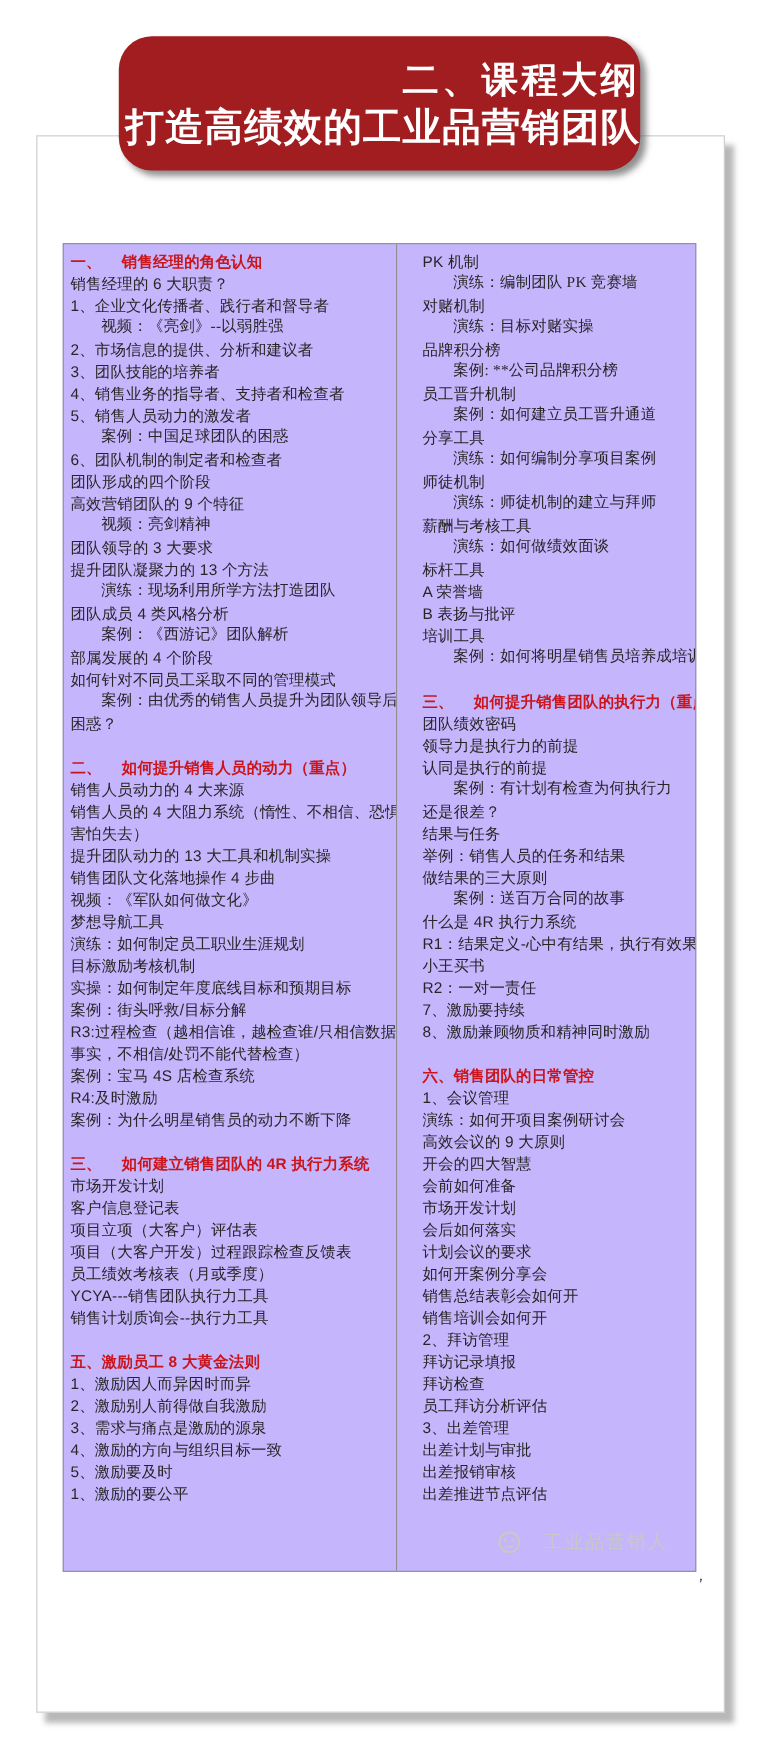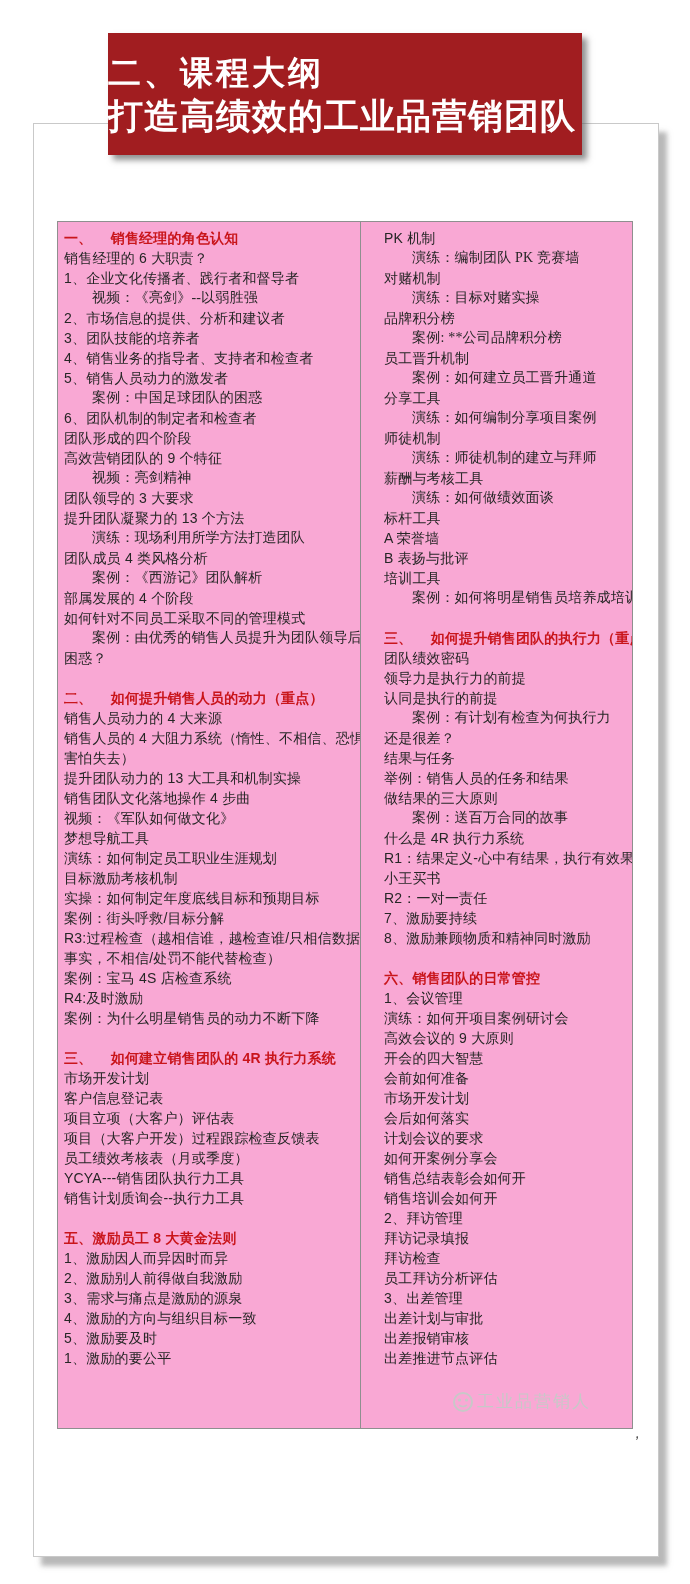--- a/index.html
+++ b/index.html
@@ -9,42 +9,43 @@
     overflow:hidden;
   }
   .page{
     position:absolute;left:33px;top:123px;width:624px;height:1432px;
     background:#ffffff;border:1px solid #c9c9c9;
     box-shadow:8px 9px 5px rgba(125,125,125,0.55);
   }
   .banner{
     position:absolute;left:108px;top:33px;width:474px;height:122px;
     background:#a11d20;color:#ffffff;z-index:5;
-    display:flex;flex-direction:column;justify-content:center;align-items:flex-start;
+    display:flex;flex-direction:column;justify-content:center;align-items:flex-end;
     box-shadow:5px 5px 6px rgba(85,85,85,0.65);
+    border-radius:30px;
   }
   .banner .l1{font-size:33px;font-weight:bold;letter-spacing:3px;line-height:1.35;}
   .banner .l2{font-size:35px;font-weight:bold;letter-spacing:1px;line-height:1.2;}
   .outline-table{
     position:absolute;left:57px;top:221px;width:576px;height:1208px;
-    border:1px solid #8f8f8f;display:flex;box-sizing:border-box;background:#f9a8d4;
+    border:1px solid #8f8f8f;display:flex;box-sizing:border-box;background:#c4b5fd;
   }
   .col{box-sizing:border-box;padding:6px 3px 0 6px;overflow:hidden;}
   .col.left{width:303px;border-right:1px solid #8f8f8f;}
   .col.right{flex:1;margin-left:17px;}
   .line{
     height:20px;line-height:20px;font-size:14px;color:#262626;
     white-space:pre;letter-spacing:0.2px;
   }
   .line.hd{color:#c9151b;font-weight:bold;}
   .line.ind{padding-left:28px;font-family:Liberation Serif, serif;}
   .line.sp{height:20px;}
   .watermark{
     position:absolute;left:452px;top:1390px;z-index:6;
-    display:flex;align-items:center;gap:3px;
+    display:flex;align-items:center;gap:20px;
     color:#c8c8c8;font-size:17px;letter-spacing:2px;
   }
   .wm-icon{width:22px;height:22px;display:inline-block;}
   .stray{
     position:absolute;left:636px;top:1424px;font-size:15px;color:#3a3a3a;z-index:6;
     transform:rotate(12deg);
   }
 </style>
 </head>
 <body>

